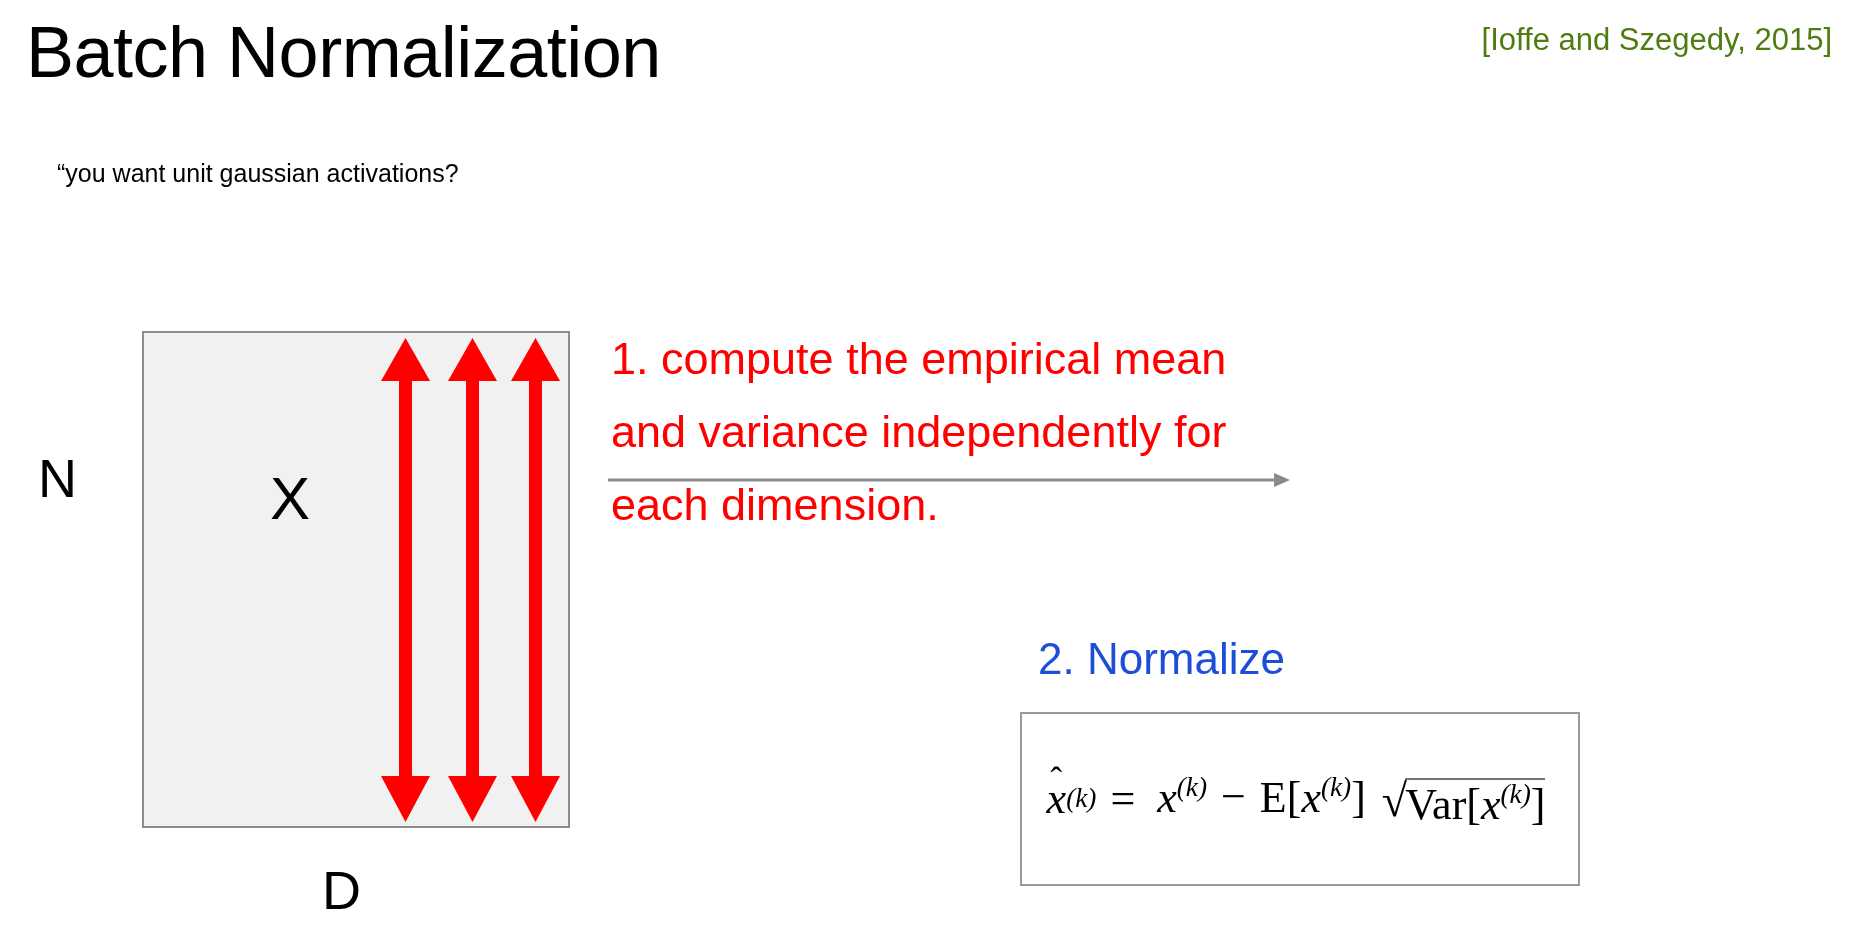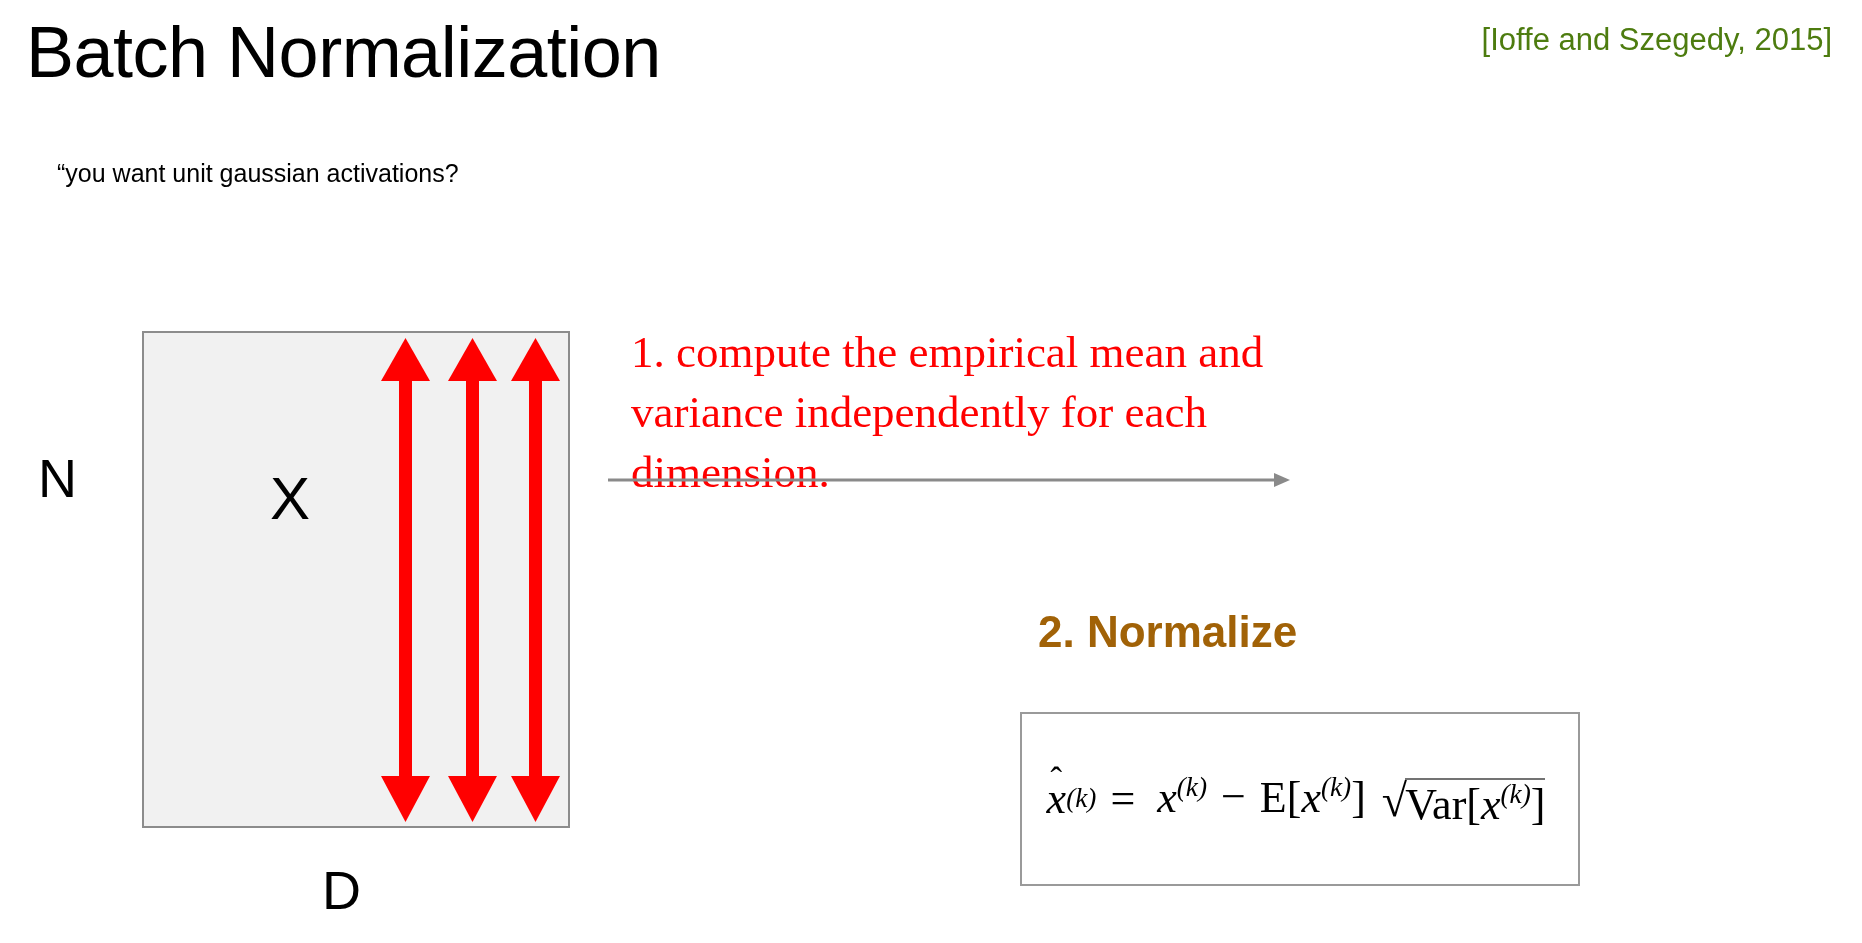--- a/index.html
+++ b/index.html
@@ -105,46 +105,44 @@
     height: 943px;
     pointer-events: none;
   }
 
   
   .step1-text {
     position: absolute;
     left: 611px;
     top: 322px;
     width: 700px;
-    font-family: Liberation Serif, serif;
+    font-family: Liberation Sans, sans-serif;
     font-stretch: condensed;
     font-size: 45px;
-    line-height: 60px;
+    line-height: 73px;
     color: #ff0000;
-    margin-left: 20px;
   }
 
   
   .trans-arrow {
     position: absolute;
     left: 606px;
     top: 468px;
   }
 
   
   .step2-text {
     position: absolute;
     left: 1038px;
-    top: 606px;
+    top: 633px;
     font-family: "Liberation Sans", sans-serif;
     font-size: 44px;
     line-height: 52px;
-    color: #a16207;
-    white-space: nowrap;
-    font-weight: bold;
+    color: #1d4ed8;
+    white-space: nowrap;
   }
 
   
   .formula-box {
     position: absolute;
     left: 1020px;
     top: 712px;
     width: 560px;
     height: 174px;
     background: #ffffff;

